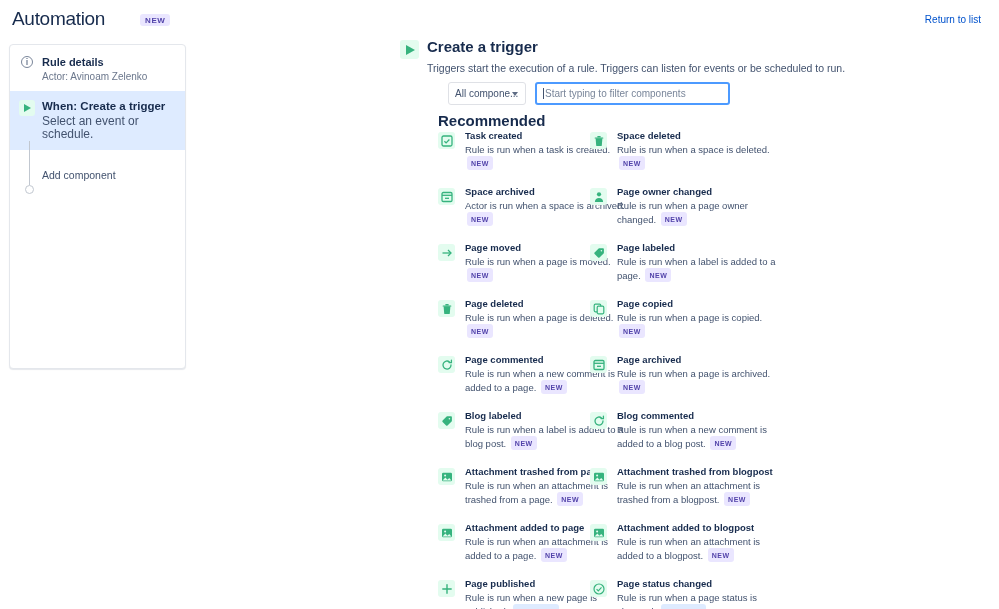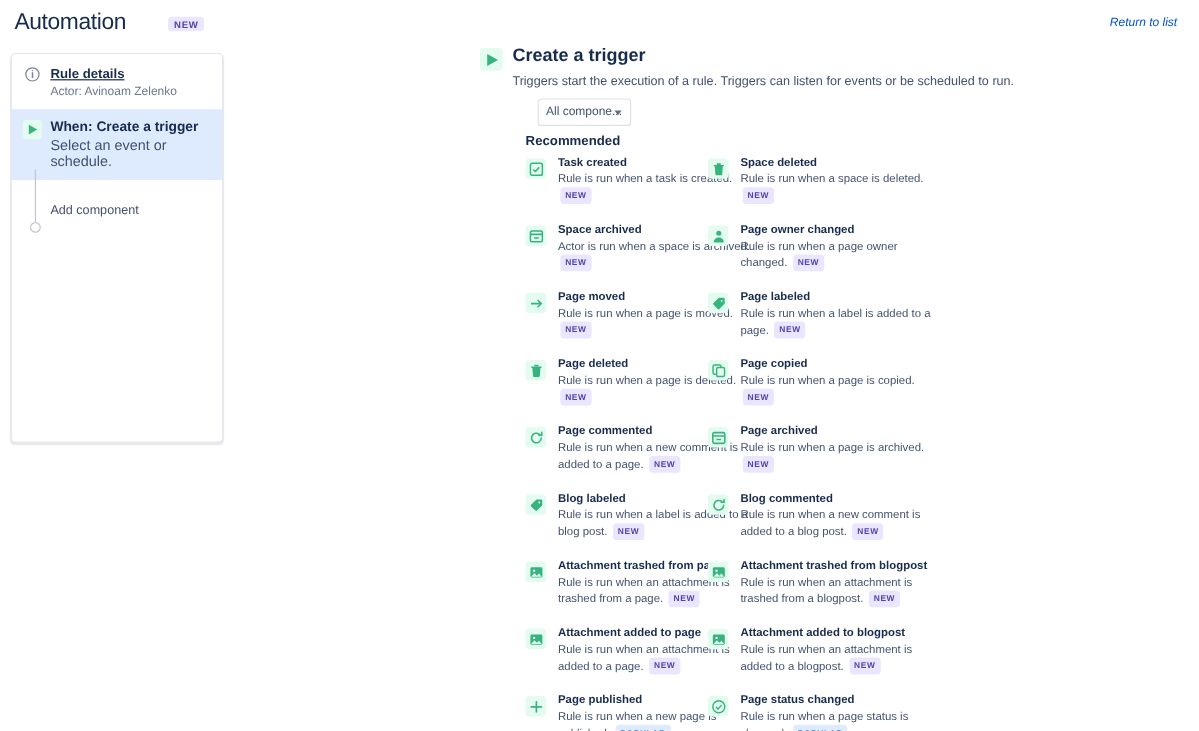--- a/index.html
+++ b/index.html
@@ -30,21 +30,21 @@
 
   .rule-card {
     position: absolute; left: 9px; top: 44px;
     width: 177px; height: 325px;
     background: #fff;
     border: 1px solid #e4e7ec;
     border-radius: 4px;
     box-shadow: 0 1px 1px rgba(9,30,66,0.10);
   }
   .rule-row { position: relative; padding: 10px 10px 10px 32px; }
-  .rule-row .head { font-size: 11px; font-weight: 700; color: #172b4d; line-height: 14px; text-decoration: underline; }
+  .rule-row .head { font-size: 11px; font-weight: 700; color: #172b4d; line-height: 14px; }
   .rule-row .sub  { font-size: 10px; color: #6b778c; line-height: 13px; margin-top: 1px; }
   .rule-divider { height: 1px; background: #e4e7ec; margin: 2px 10px 0 10px; }
 
   .info-icon {
     position: absolute; left: 11px; top: 11px;
     width: 12px; height: 12px; border: 1.2px solid #7a869a; border-radius: 50%;
     color: #7a869a; font-size: 9px; line-height: 10px; text-align: center; font-weight: 700;
   }
   .play-chip {
     position: absolute; left: 9px; top: 9px;
@@ -65,21 +65,21 @@
   .connector { position: absolute; left: 19px; top: 96px; width: 1px; height: 44px; background: #c1c7d0; }
   .add-dot {
     position: absolute; left: 15px; top: 140px;
     width: 9px; height: 9px; border: 1.2px solid #c1c7d0; border-radius: 50%; background: #fff;
   }
   .add-label { position: absolute; left: 32px; top: 124px; font-size: 10.5px; color: #42526e; }
 
   
   .return-link {
     position: absolute; right: 18px; top: 14px;
-    font-size: 10px; color: #0052cc; text-decoration: none; font-weight: 400; font-style: italic;
+    font-size: 10px; color: #0052cc; text-decoration: none; font-weight: 400;
   }
 
   .trigger-head { position: absolute; left: 400px; top: 38px; }
   .trigger-head .chip {
     position: absolute; left: 0; top: 2px;
     width: 19px; height: 19px; background: #e3fcef; border-radius: 3px;
   }
   .trigger-head .chip::after {
     content: ""; position: absolute; left: 6px; top: 4.5px;
     border-left: 9px solid #36b37e;
@@ -99,21 +99,21 @@
     width: 0; height: 0; border-left: 3.5px solid transparent; border-right: 3.5px solid transparent;
     border-top: 4px solid #5e6c84;
   }
   .search-box {
     width: 195px; height: 23px; border: 2px solid #4c9aff; border-radius: 3px;
     background: #fff; font-size: 10px; color: #7a869a;
     display: flex; align-items: center; padding: 0 6px;
   }
   .caret-bar { width:1px; height:11px; background:#42526e; margin-right:1px; }
 
-  .section-title { position: absolute; left: 438px; top: 112px; font-size: 11px; font-weight: 600; color: #172b4d; }
+  .section-title { position: absolute; left: 438px; top: 112px; font-size: 15px; font-weight: 600; color: #172b4d; }
 
   
   .grid {
     position: absolute; left: 438px; top: 130px;
     width: 556px;
     display: grid;
     grid-template-columns: 152px 152px;
     column-gap: 0px;
   }
   .col { display: flex; flex-direction: column; }
@@ -182,20 +182,24 @@
     <div class="chip"></div>
     <div class="trigger-title">Create a trigger</div>
     <div class="trigger-desc">Triggers start the execution of a rule. Triggers can listen for events or be scheduled to run.</div>
   </div>
 
   <div class="filter-row">
     <div class="select-box">
       <span>All compone...</span>
       <span class="caret"></span>
     </div>
+    <div class="search-box">
+      <span class="caret-bar"></span>
+      <span>Start typing to filter components</span>
+    </div>
   </div>
 
   <div class="section-title">Recommended</div>
 
   <div class="grid">
     <div class="col" id="col-left">
         <div class="card">
           <span class="ico">
             <svg width="12" height="12" viewBox="0 0 12 12">
               <rect x="1" y="1" width="10" height="10" rx="1.5" fill="none" stroke="#36b37e" stroke-width="1.3"></rect>

